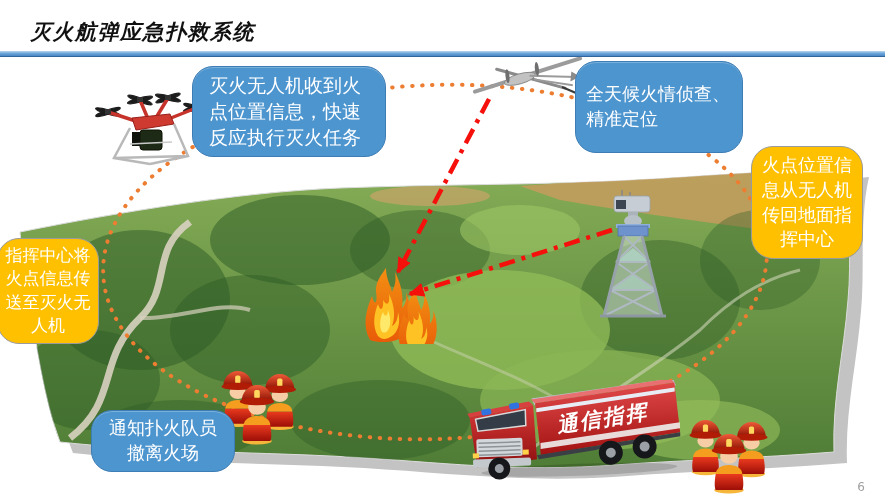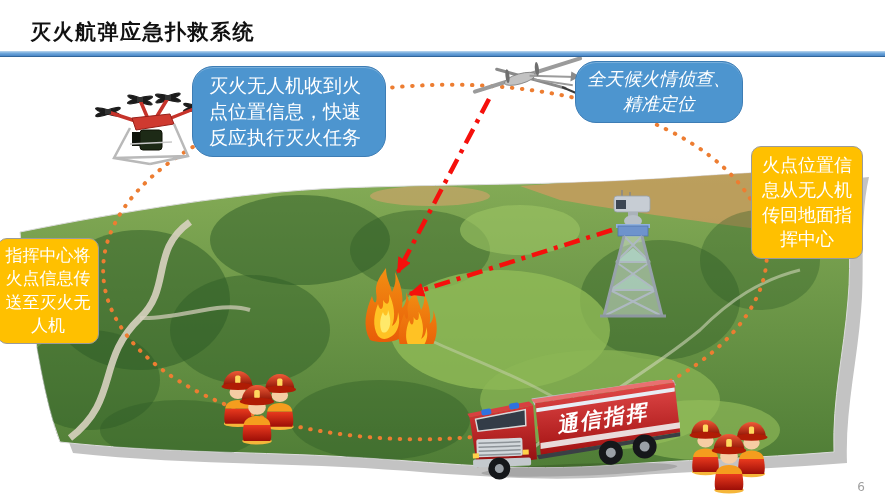--- a/index.html
+++ b/index.html
@@ -3,42 +3,42 @@
 <meta charset="utf-8">
 <style>
   html,body{margin:0;padding:0;background:#e9e9e9;}
   .slide{
     position:relative;width:885px;height:498px;background:#ffffff;
     overflow:hidden;font-family:"DejaVu Sans","Liberation Sans",sans-serif;
   }
   .abs{position:absolute;}
   .page-title{
     left:30px;top:18px;font-size:21px;font-weight:bold;color:#111;
-    letter-spacing:1.5px;z-index:60;
+    letter-spacing:1.5px;z-index:60;font-style:italic;
   }
   .title-rule{
     left:0;top:51px;width:885px;height:5px;z-index:55;
     background:linear-gradient(180deg,#bdd7ee 0%,#6fa8dc 45%,#4a86c6 100%);
     border-bottom:1px solid #30669c;
   }
   .layer{left:0;top:0;width:885px;height:498px;}
   .z1{z-index:5}.z2{z-index:20}.z3{z-index:35}
   .callout{
     position:absolute;z-index:50;color:#fff;box-sizing:border-box;
     line-height:1.38;word-break:break-all;
   }
   .callout.blue{
     background:#4d95cf;border:1px solid #3d7db5;border-radius:21px;
     box-shadow:inset 0 1px 0 rgba(255,255,255,.25);
   }
   .callout.orange{
-    background:#ffc000;border:1.5px solid #9b9b9b;border-radius:10px;
+    background:#ffc000;border:1.5px solid #9b9b9b;border-radius:22px;
   }
   .co-uav-receive{left:192px;top:66px;width:194px;padding:5px 16px;font-size:19px;text-align:left;}
-  .co-recon{left:575px;top:61px;width:168px;padding:5px 10px;font-size:18px;text-align:center;font-style:italic;}
+  .co-recon{left:575px;top:61px;width:168px;padding:20px 10px;font-size:18px;}
   .co-info-return{left:751px;top:146px;width:112px;padding:6px 8px;font-size:18px;text-align:center;}
   .co-command{left:-3px;top:238px;width:102px;padding:5px 6px;font-size:17px;text-align:center;}
   .co-evacuate{left:91px;top:410px;width:144px;padding:5px 14px;font-size:18px;text-align:center;}
   .page-number{right:20px;bottom:4px;font-size:12px;color:#a0a0a0;z-index:60;}
   svg{display:block;}
 </style>
 </head>
 <body>
 
 <div class="slide">
@@ -229,16 +229,17 @@
     </defs>
     <line x1="489" y1="99" x2="398" y2="272" stroke="#f5100c" stroke-width="4.5" stroke-dasharray="16 7 4 7" marker-end="url(#arrowR)"></line>
     <line x1="612" y1="230" x2="410" y2="294" stroke="#f5100c" stroke-width="4.5" stroke-dasharray="16 7 4 7" marker-end="url(#arrowR)"></line>
     <line x1="562" y1="87" x2="583" y2="96" stroke="#3a3a3a" stroke-width="2"></line>
   </svg>
 
   <div class="callout blue co-uav-receive">灭火无人机收到火点位置信息，快速反应执行灭火任务</div>
   <div class="callout blue co-recon">全天候火情侦查、精准定位</div>
   <div class="callout orange co-info-return">火点位置信息从无人机传回地面指挥中心</div>
   <div class="callout orange co-command">指挥中心将火点信息传送至灭火无人机</div>
+  <div class="callout blue co-evacuate">通知扑火队员撤离火场</div>
 
   <div class="abs page-number">6</div>
 
 </div>
 
 </body></html>

